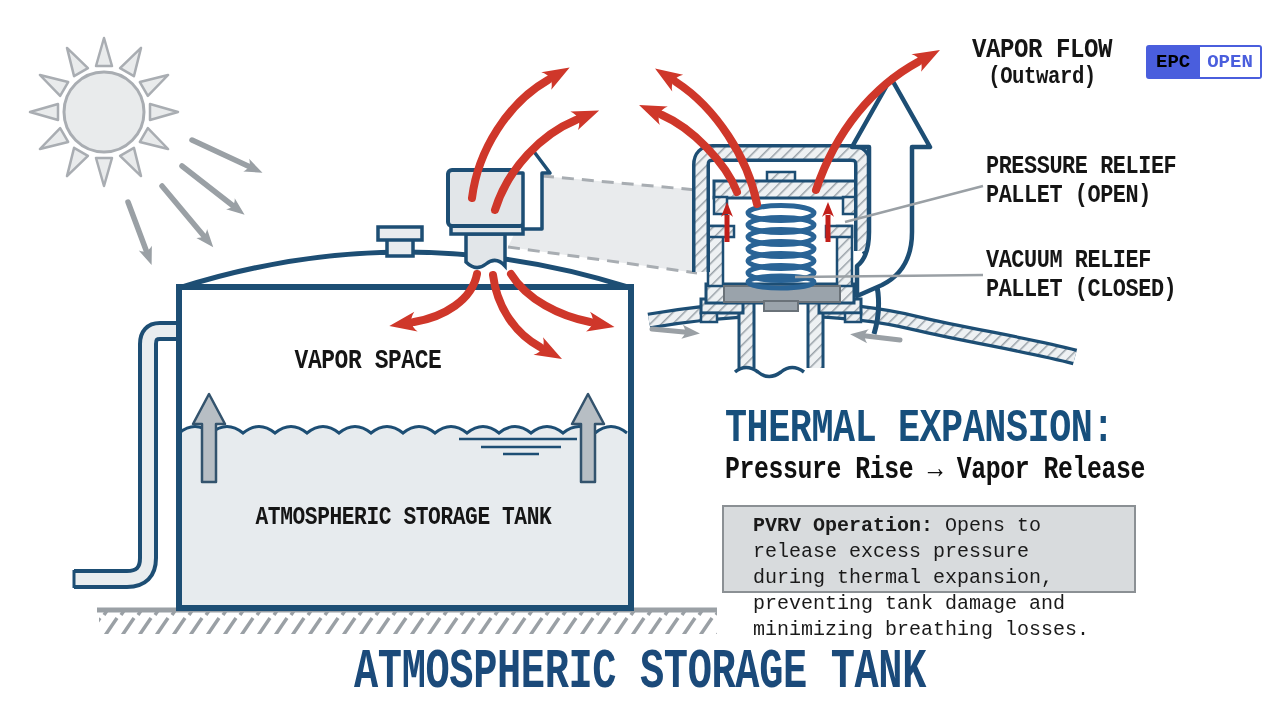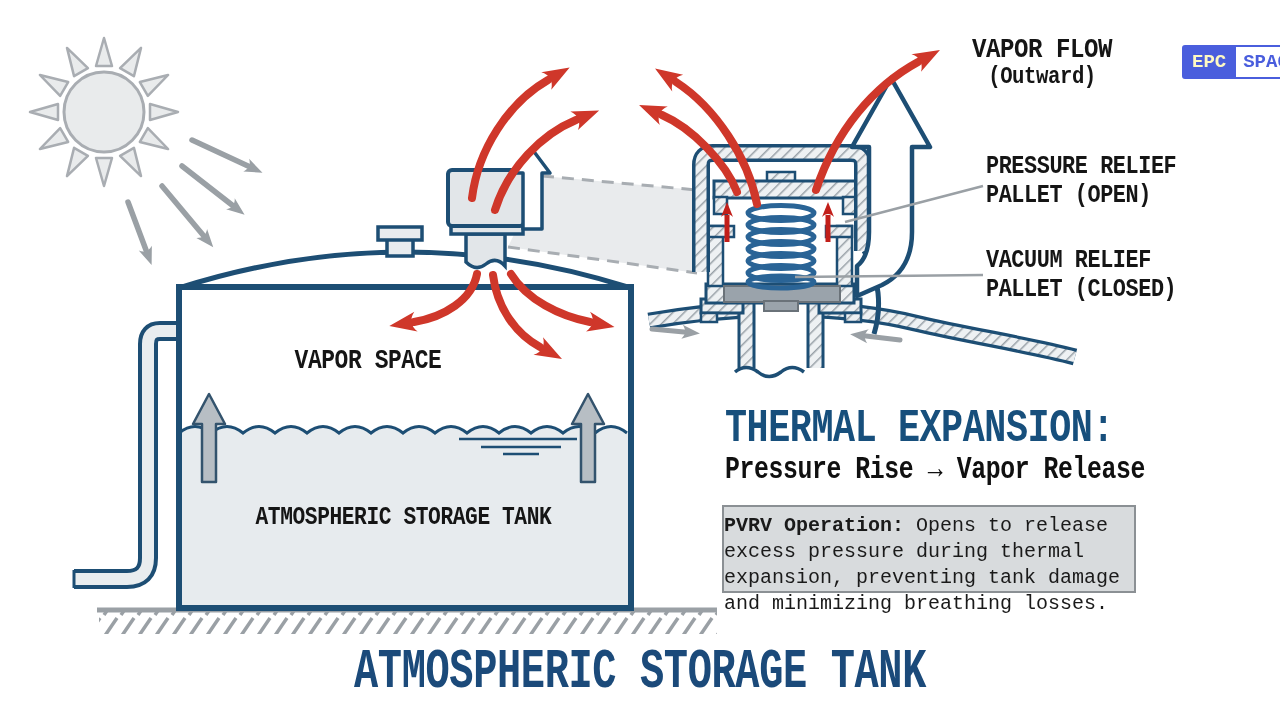--- a/index.html
+++ b/index.html
@@ -17,29 +17,29 @@
               transform:scaleX(.84);transform-origin:left top;}
   #vapor-space{left:278px;top:346px;width:180px;text-align:center;font-size:27px;
               transform:scaleX(.85);transform-origin:center top;}
   #tank-label{left:230px;top:503px;width:340px;text-align:center;font-size:25px;
               transform:scaleX(.85);transform-origin:center top;}
   #thermal-title{left:725px;top:402px;font-size:47px;color:#174f7c;
               transform:scaleX(.78);transform-origin:left top;}
   #thermal-sub{left:725px;top:452px;font-size:31px;color:#101010;
               transform:scaleX(.80);transform-origin:left top;}
   #info-box{position:absolute;left:722px;top:505px;width:414px;height:88px;box-sizing:border-box;
-              background:#d8dbdd;border:2px solid #8b9094;padding:6px 0;
+              background:#d8dbdd;border:2px solid #8b9094;padding:6px 29px;
               font-size:20px;line-height:26px;color:#1a1a1a;font-weight:normal;}
   #info-box .lead{font-weight:bold;}
   #footer-title{left:0;top:644px;width:1280px;text-align:center;font-size:56px;line-height:56px;
               color:#1b4a7a;transform:scaleX(.72);transform-origin:center top;}
   #logo{position:absolute;left:1146px;top:45px;display:flex;font-size:19px;font-weight:bold;
               align-items:stretch;}
-  #logo .epc{background:#4a5edd;color:#fef9c3;padding:4px 8px;border:2px solid #4a5edd;
-              border-radius:3px 0 0 3px;margin-left:36px;}
+  #logo .epc{background:#4a5edd;color:#000000;padding:4px 8px;border:2px solid #4a5edd;
+              border-radius:3px 0 0 3px;}
   #logo .land{background:#fff;color:#4a5edd;border:2px solid #4a5edd;border-left:none;
               padding:4px 7px;border-radius:0 3px 3px 0;}
 </style>
 </head>
 <body>
 
 <div id="stage">
 
 <svg id="art" width="1280" height="720" viewBox="0 0 1280 720">
   <defs>
@@ -231,16 +231,16 @@
   <div class="lbl cond" id="thermal-sub">Pressure Rise → Vapor Release</div>
 
   <div id="info-box">
     <span class="lead">PVRV Operation:</span><span> Opens to release excess pressure during thermal expansion, preventing tank damage and minimizing breathing losses.</span>
   </div>
 
   <div class="lbl cond" id="footer-title">ATMOSPHERIC STORAGE TANK</div>
 
   <div id="logo">
     <span class="epc">EPC</span>
-    <span class="land">SPACE</span>
+    <span class="land">OPEN</span>
   </div>
 
 </div>
 
 </body></html>

